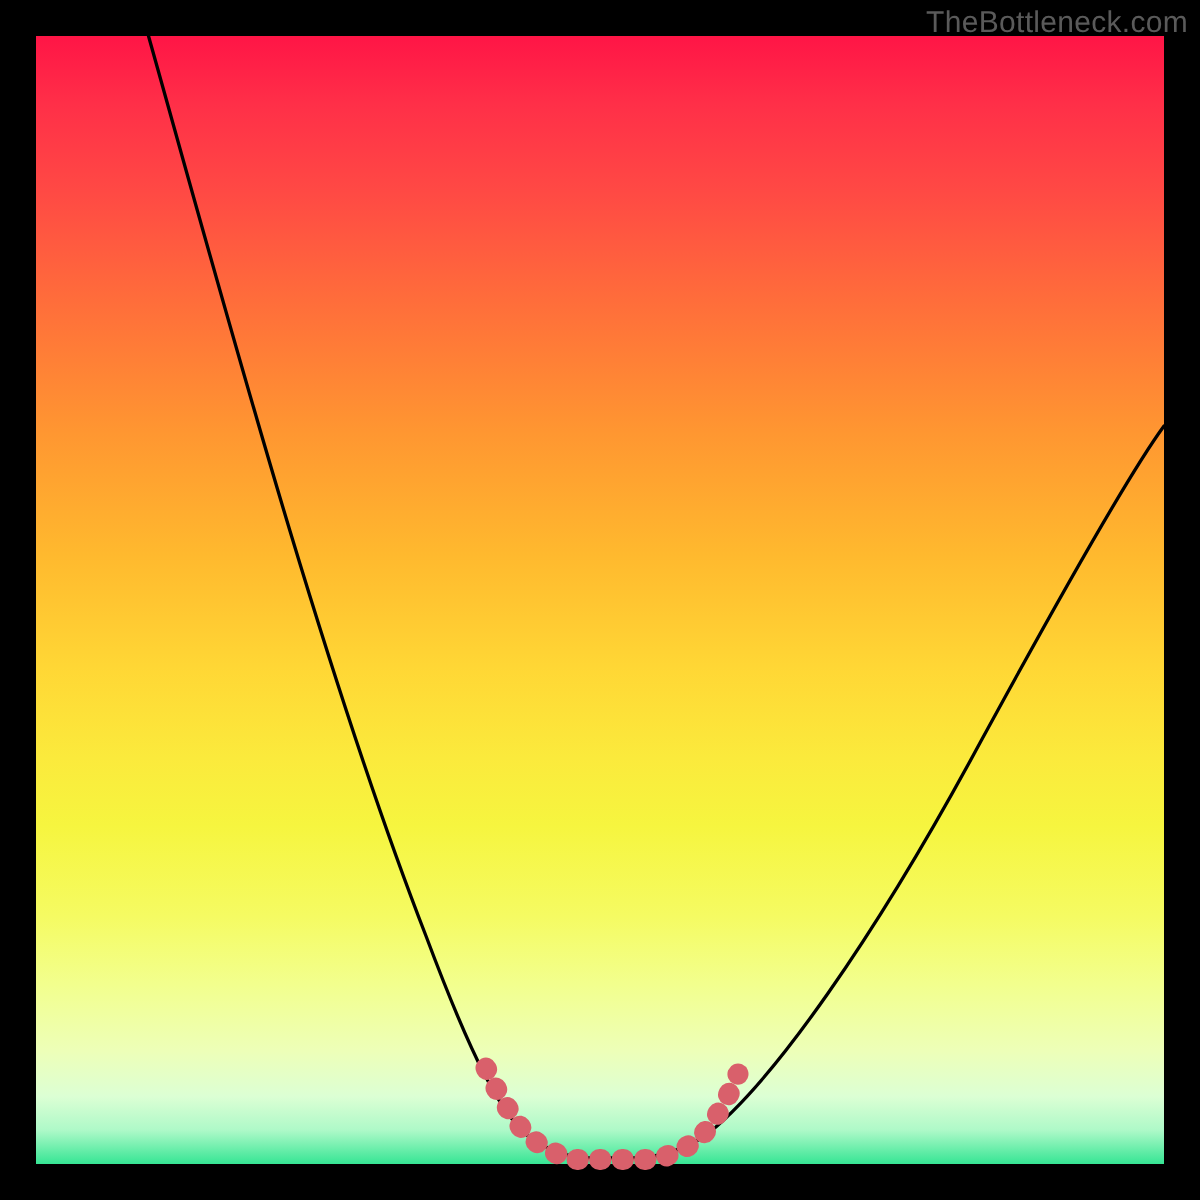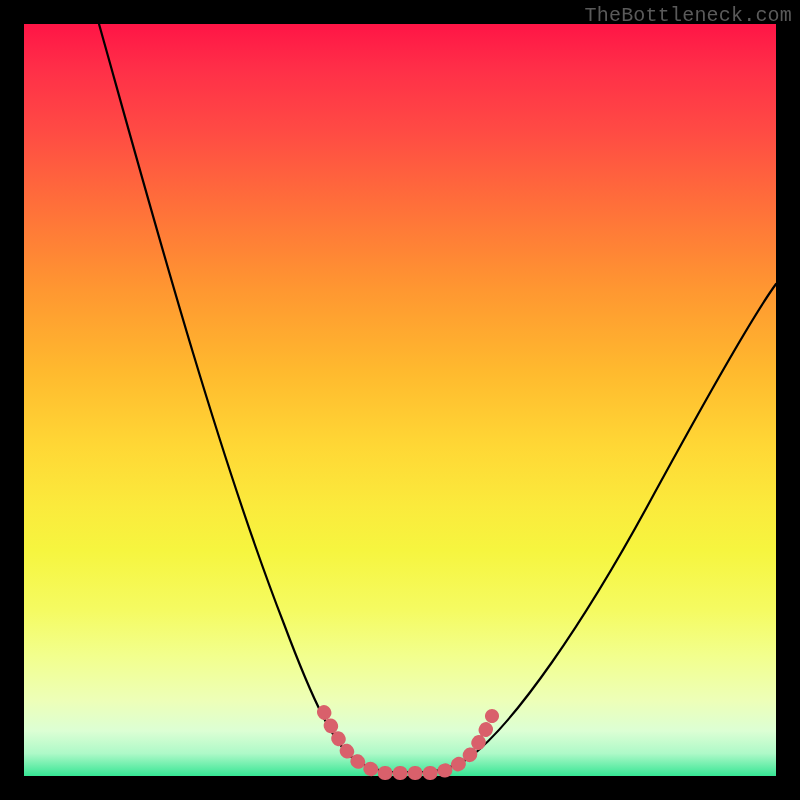--- a/index.html
+++ b/index.html
@@ -8,21 +8,20 @@
     width: 800px;
     height: 800px;
     background: #000;
     overflow: hidden;
     font-family: Arial, Helvetica, sans-serif;
   }
   .frame {
     position: absolute;
     inset: 0;
     background: #000;
-    font-family: Liberation Mono, monospace;
   }
   .plot {
     position: absolute;
     left: 24px;
     top: 24px;
     width: 752px;
     height: 752px;
     background: linear-gradient(to bottom,
       #ff1546 0%,
       #ff2f48 6%,

